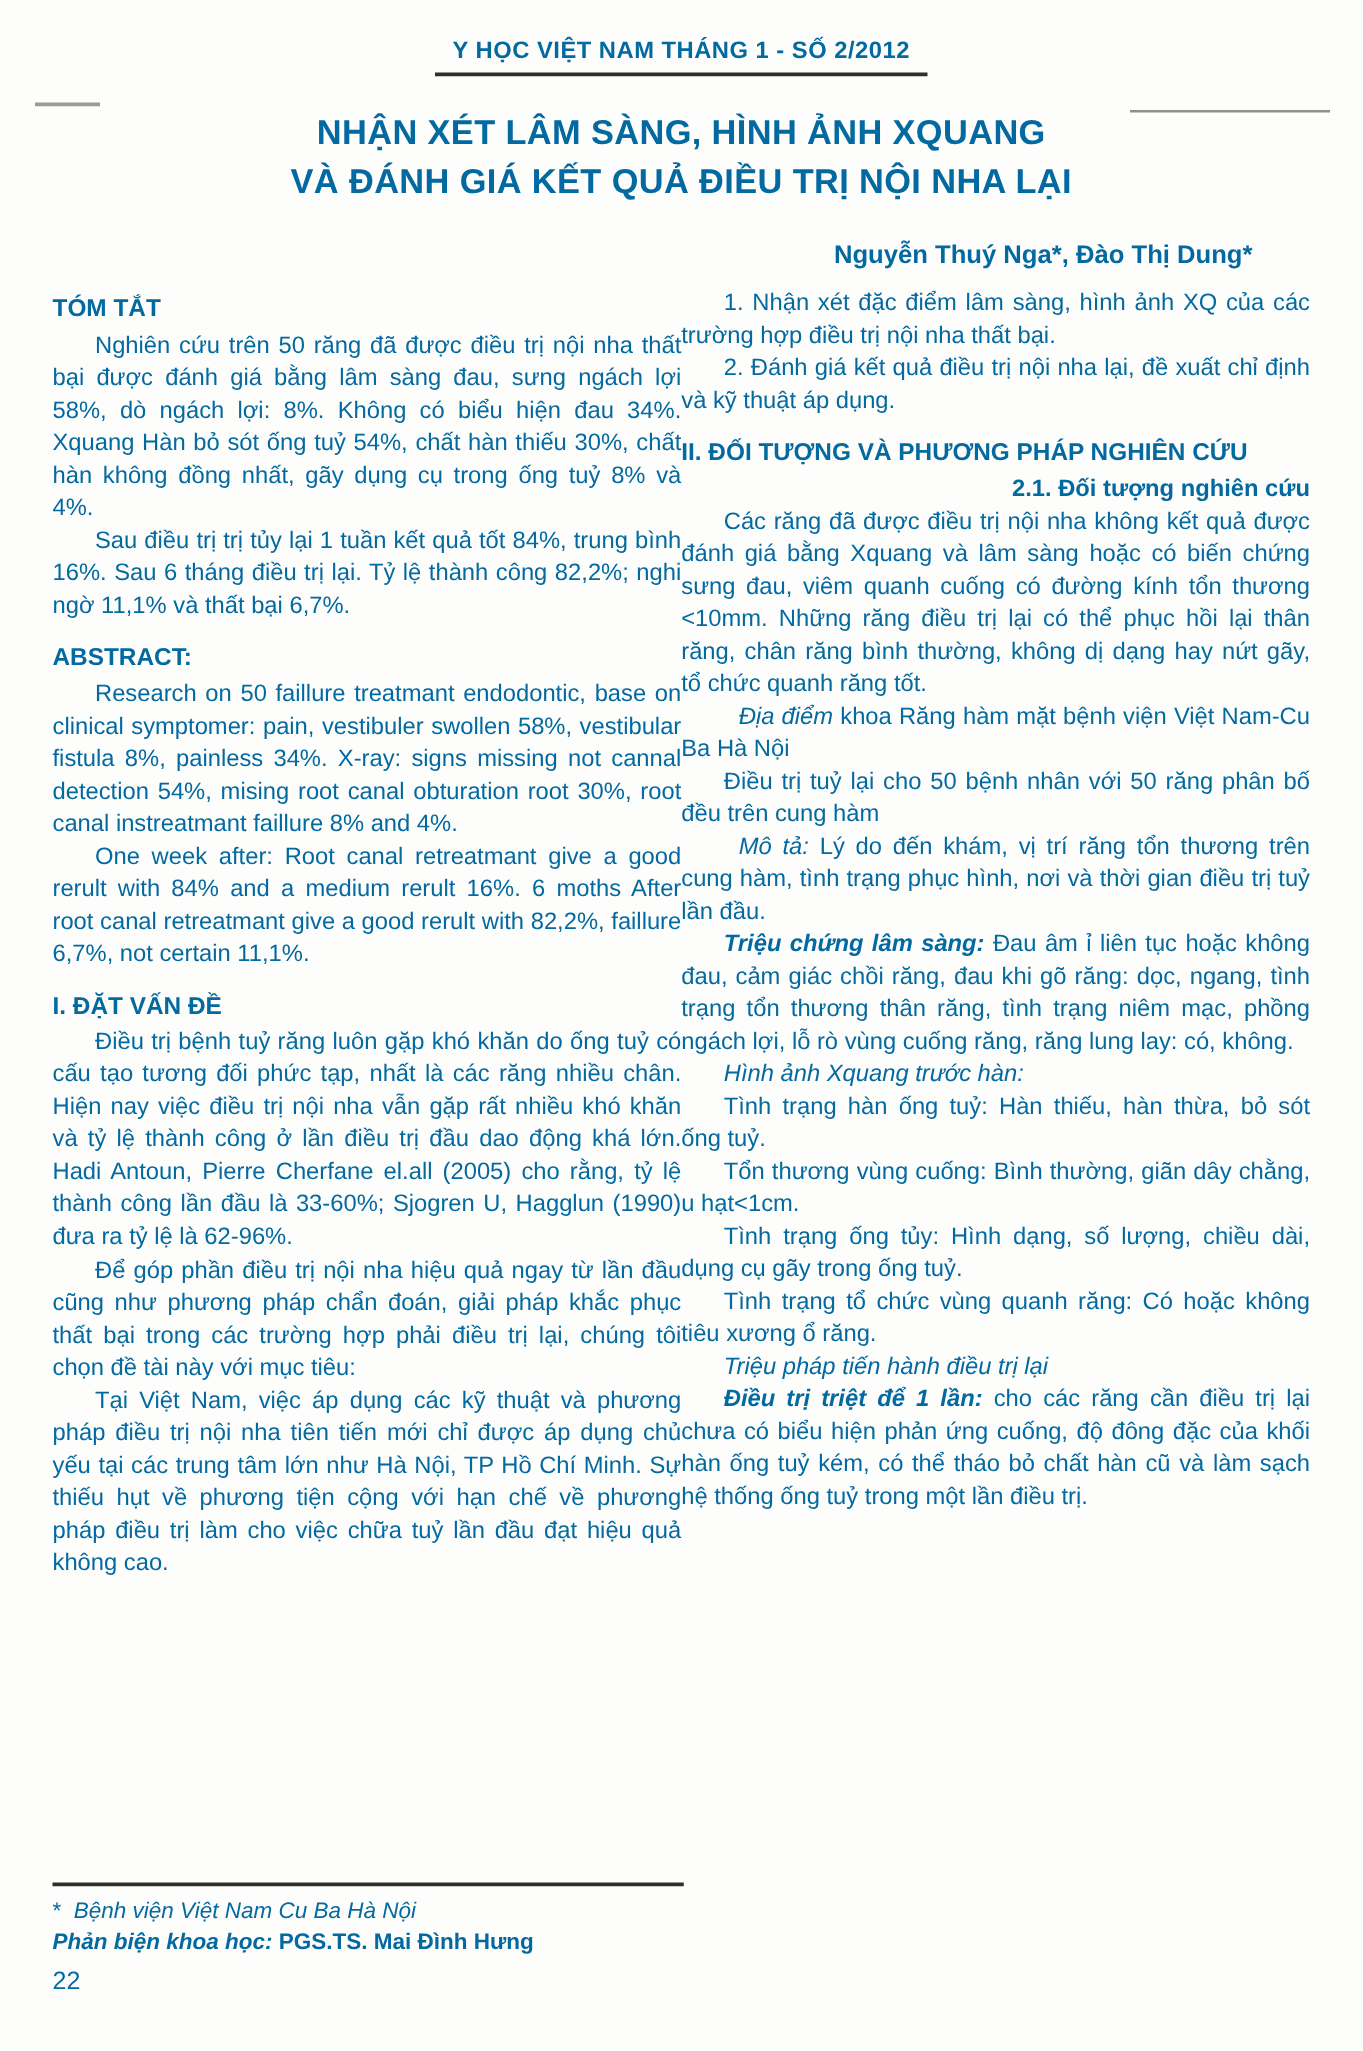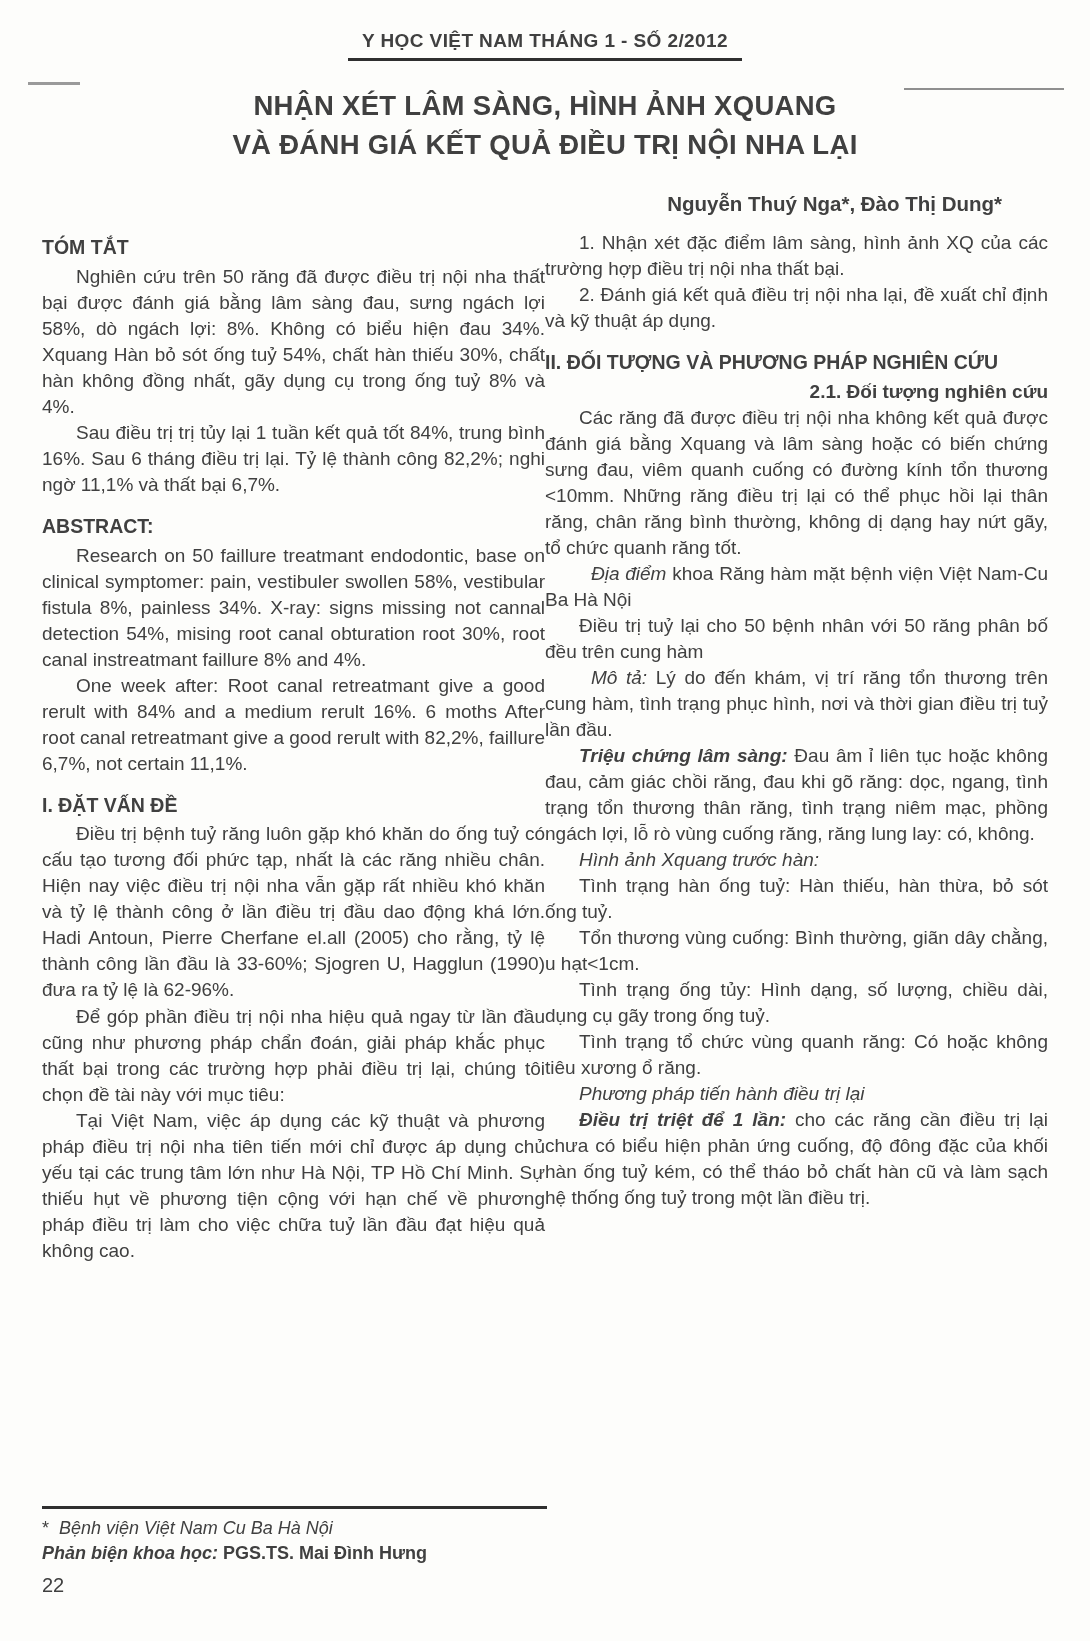--- a/index.html
+++ b/index.html
@@ -4,21 +4,21 @@
 <style>
   * { box-sizing: border-box; }
   html, body { margin: 0; padding: 0; background: #ffffff; }
   .page {
     position: relative;
     width: 1090px;
     height: 1641px;
     margin: 0 auto;
     background: #fdfdfb;
     font-family: "Liberation Sans", sans-serif;
-    color: #404040;
+    color: #0369a1;
     padding: 30px 42px 0 42px;
     overflow: hidden;
   }
   
   .artifact-left {
     position: absolute; left: 28px; top: 82px;
     width: 52px; border-top: 3px solid #9a9a9a;
   }
   .artifact-right {
     position: absolute; right: 26px; top: 88px;
@@ -154,21 +154,21 @@
       <p class="para"><span class="lead-italic">Mô tả:</span><span> Lý do đến khám, vị trí răng tổn thương trên cung hàm, tình trạng phục hình, nơi và thời gian điều trị tuỷ lần đầu.</span></p>
 
       <p class="para"><span class="lead-bolditalic">Triệu chứng lâm sàng:</span><span> Đau âm ỉ liên tục hoặc không đau, cảm giác chồi răng, đau khi gõ răng: dọc, ngang, tình trạng tổn thương thân răng, tình trạng niêm mạc, phồng ngách lợi, lỗ rò vùng cuống răng, răng lung lay: có, không.</span></p>
 
       <p class="para-bi">Hình ảnh Xquang trước hàn:</p>
       <p class="para">Tình trạng hàn ống tuỷ: Hàn thiếu, hàn thừa, bỏ sót ống tuỷ.</p>
       <p class="para">Tổn thương vùng cuống: Bình thường, giãn dây chằng, u hạt&lt;1cm.</p>
       <p class="para">Tình trạng ống tủy: Hình dạng, số lượng, chiều dài, dụng cụ gãy trong ống tuỷ.</p>
       <p class="para">Tình trạng tổ chức vùng quanh răng: Có hoặc không tiêu xương ổ răng.</p>
 
-      <p class="para-bi">Phương pháp tiến hành điều trị lại</p>
+      <p class="para-bi">Triệu pháp tiến hành điều trị lại</p>
 
       <p class="para"><span class="lead-bolditalic">Điều trị triệt để 1 lần:</span><span> cho các răng cần điều trị lại chưa có biểu hiện phản ứng cuống, độ đông đặc của khối hàn ống tuỷ kém, có thể tháo bỏ chất hàn cũ và làm sạch hệ thống ống tuỷ trong một lần điều trị.</span></p>
     </div>
 
   </div>
 
   <div class="footer">
     <div class="footnote-rule"></div>
     <div class="footnote"><span class="fn-star">*</span><span class="fn-italic">Bệnh viện Việt Nam Cu Ba Hà Nội</span></div>
     <div class="footnote"><span class="fn-label">Phản biện khoa học:</span><span> </span><span class="fn-value">PGS.TS. Mai Đình Hưng</span></div>

